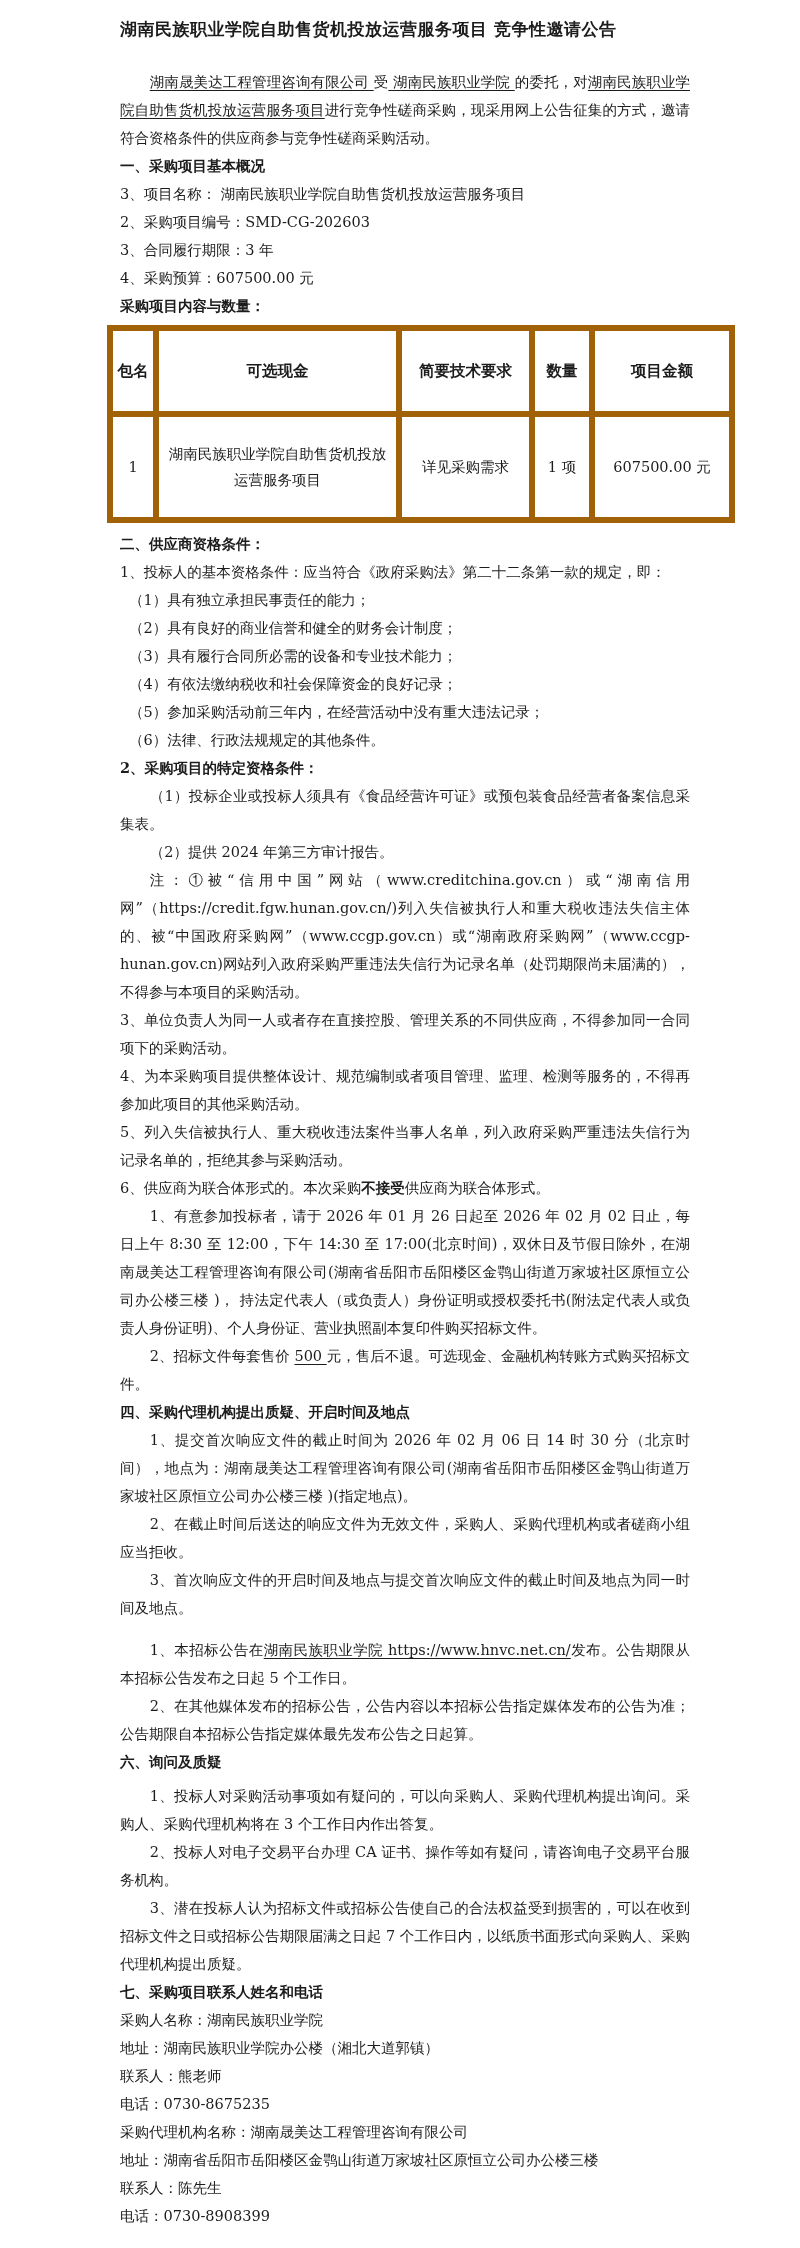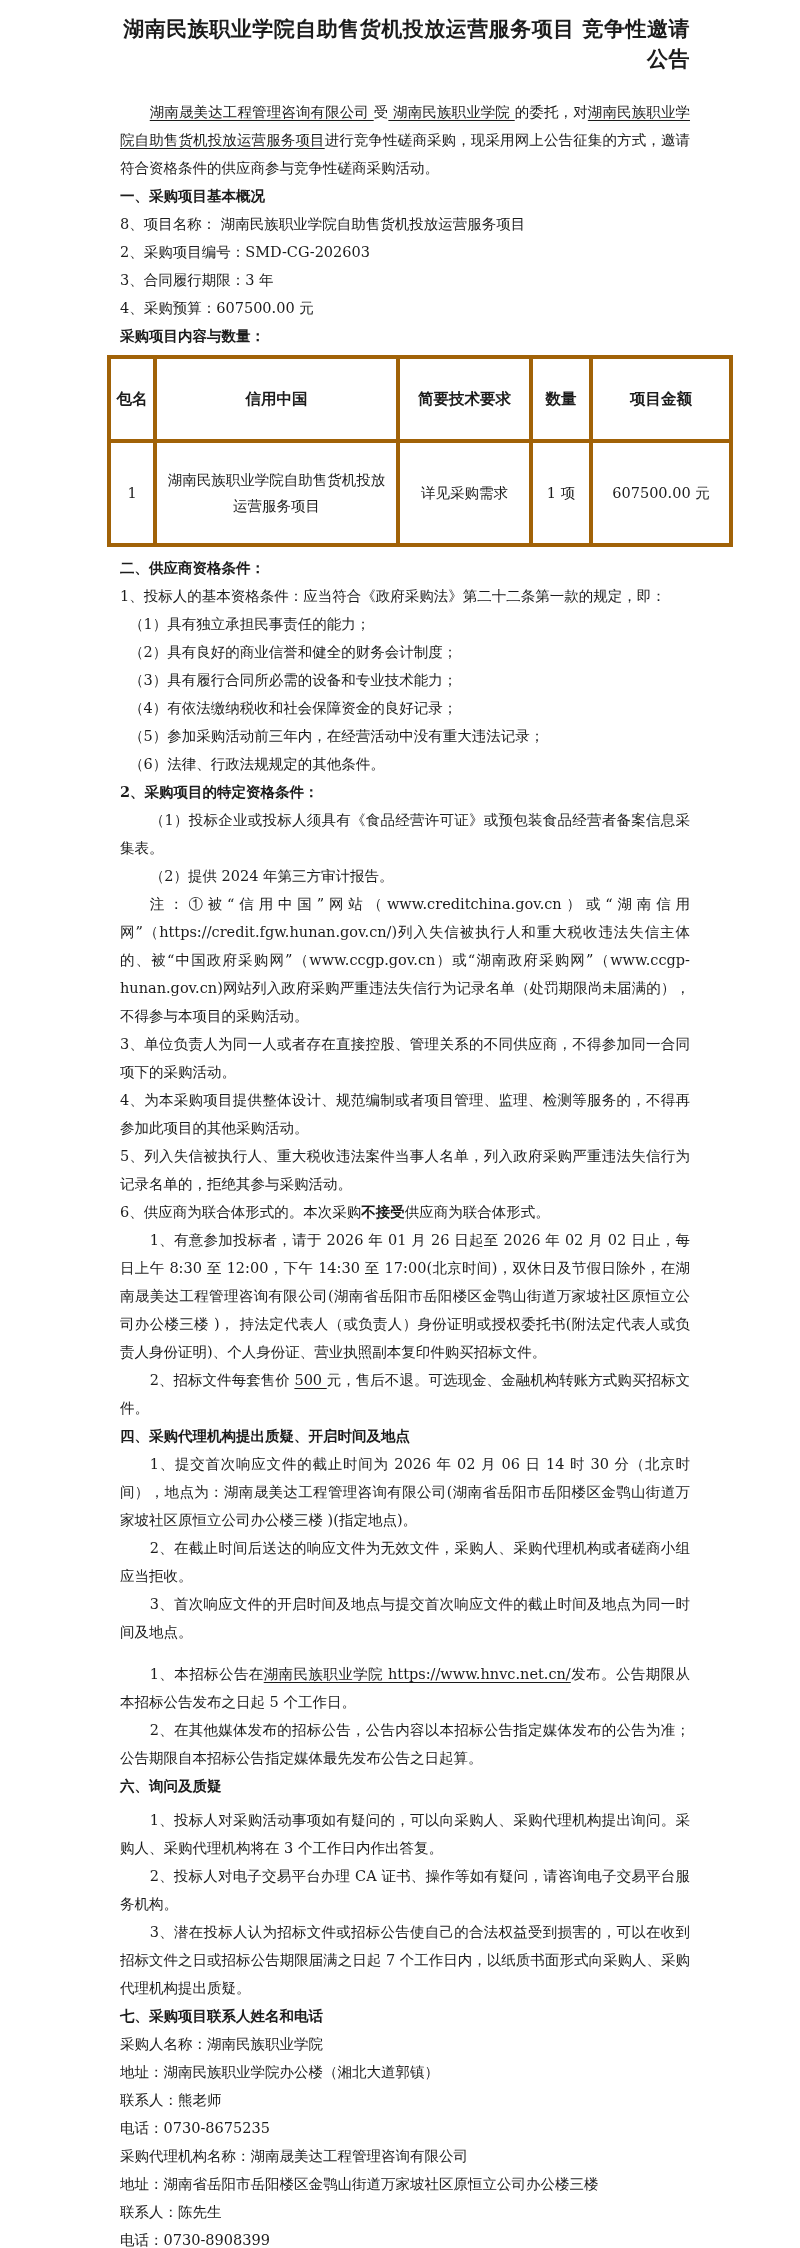--- a/index.html
+++ b/index.html
@@ -2,67 +2,67 @@
 <html><head>
 <meta charset="utf-8">
 <style>
   html,body{margin:0;padding:0;background:#ffffff;}
   .page{
     width:800px;min-height:2248px;box-sizing:border-box;
     padding:14px 110px 26px 120px;
     font-family:"DejaVu Serif","Liberation Serif",serif;
     font-size:14.5px;line-height:28px;color:#1c1c1c;
   }
-  .title{font-size:21px;font-weight:bold;text-align:right;margin:0 0 24px 0;line-height:30px;letter-spacing:.5px;}
+  .title{font-size:17px;font-weight:bold;text-align:left;margin:0 0 24px 0;line-height:30px;letter-spacing:.5px;}
   .para{margin:0;text-align:justify;}
   .indent{text-indent:2.05em;}
   .h{font-weight:bold;margin:0;text-align:justify;}
   .sub{padding-left:9px;}
   .u{text-decoration:underline;text-underline-offset:3px;}
   .b{font-weight:bold;}
   .mt1{margin-top:14px;}
   .mt2{margin-top:6px;}
   table.ptable{
     border-collapse:collapse;table-layout:fixed;
     width:622px;margin:5px 0 7px -13px;
     text-align:center;
   }
-  .ptable th,.ptable td{border:4px solid #a16207;padding:17px 4px;overflow:hidden;}
+  .ptable th,.ptable td{border:6px solid #a16207;padding:17px 4px;overflow:hidden;}
   .ptable th{font-weight:bold;height:46px;font-size:15.5px;}
   .ptable td{height:66px;font-size:14.5px;line-height:26px;}
 </style>
 </head>
 <body>
 
 <div class="page">
 
   <h1 class="title">湖南民族职业学院自助售货机投放运营服务项目 竞争性邀请公告</h1>
 
   <p class="para indent"><span class="u">湖南晟美达工程管理咨询有限公司 </span><span>受</span><span class="u"> 湖南民族职业学院 </span><span>的委托，对</span><span class="u">湖南民族职业学院自助售货机投放运营服务项目</span><span>进行竞争性磋商采购，现采用网上公告征集的方式，邀请符合资格条件的供应商参与竞争性磋商采购活动。</span></p>
 
   <p class="h">一、采购项目基本概况</p>
-  <p class="para">8、项目名称：  湖南民族职业学院自助售货机投放运营服务项目</p>
+  <p class="para">3、项目名称：  湖南民族职业学院自助售货机投放运营服务项目</p>
   <p class="para">2、采购项目编号：SMD-CG-202603</p>
   <p class="para">3、合同履行期限：3 年</p>
   <p class="para">4、采购预算：607500.00 元</p>
 
   <p class="h">采购项目内容与数量：</p>
 
   <table class="ptable">
     <colgroup>
       <col style="width:46px">
         <col style="width:243px">
         <col style="width:133px">
         <col style="width:60px">
         <col style="width:140px">
     </colgroup>
     <thead>
       <tr>
         <th>包名</th>
-        <th>信用中国</th>
+        <th>可选现金</th>
         <th>简要技术要求</th>
         <th>数量</th>
         <th>项目金额</th>
       </tr>
     </thead>
     <tbody>
       <tr>
         <td>1</td>
         <td>湖南民族职业学院自助售货机投放运营服务项目</td>
         <td>详见采购需求</td>

